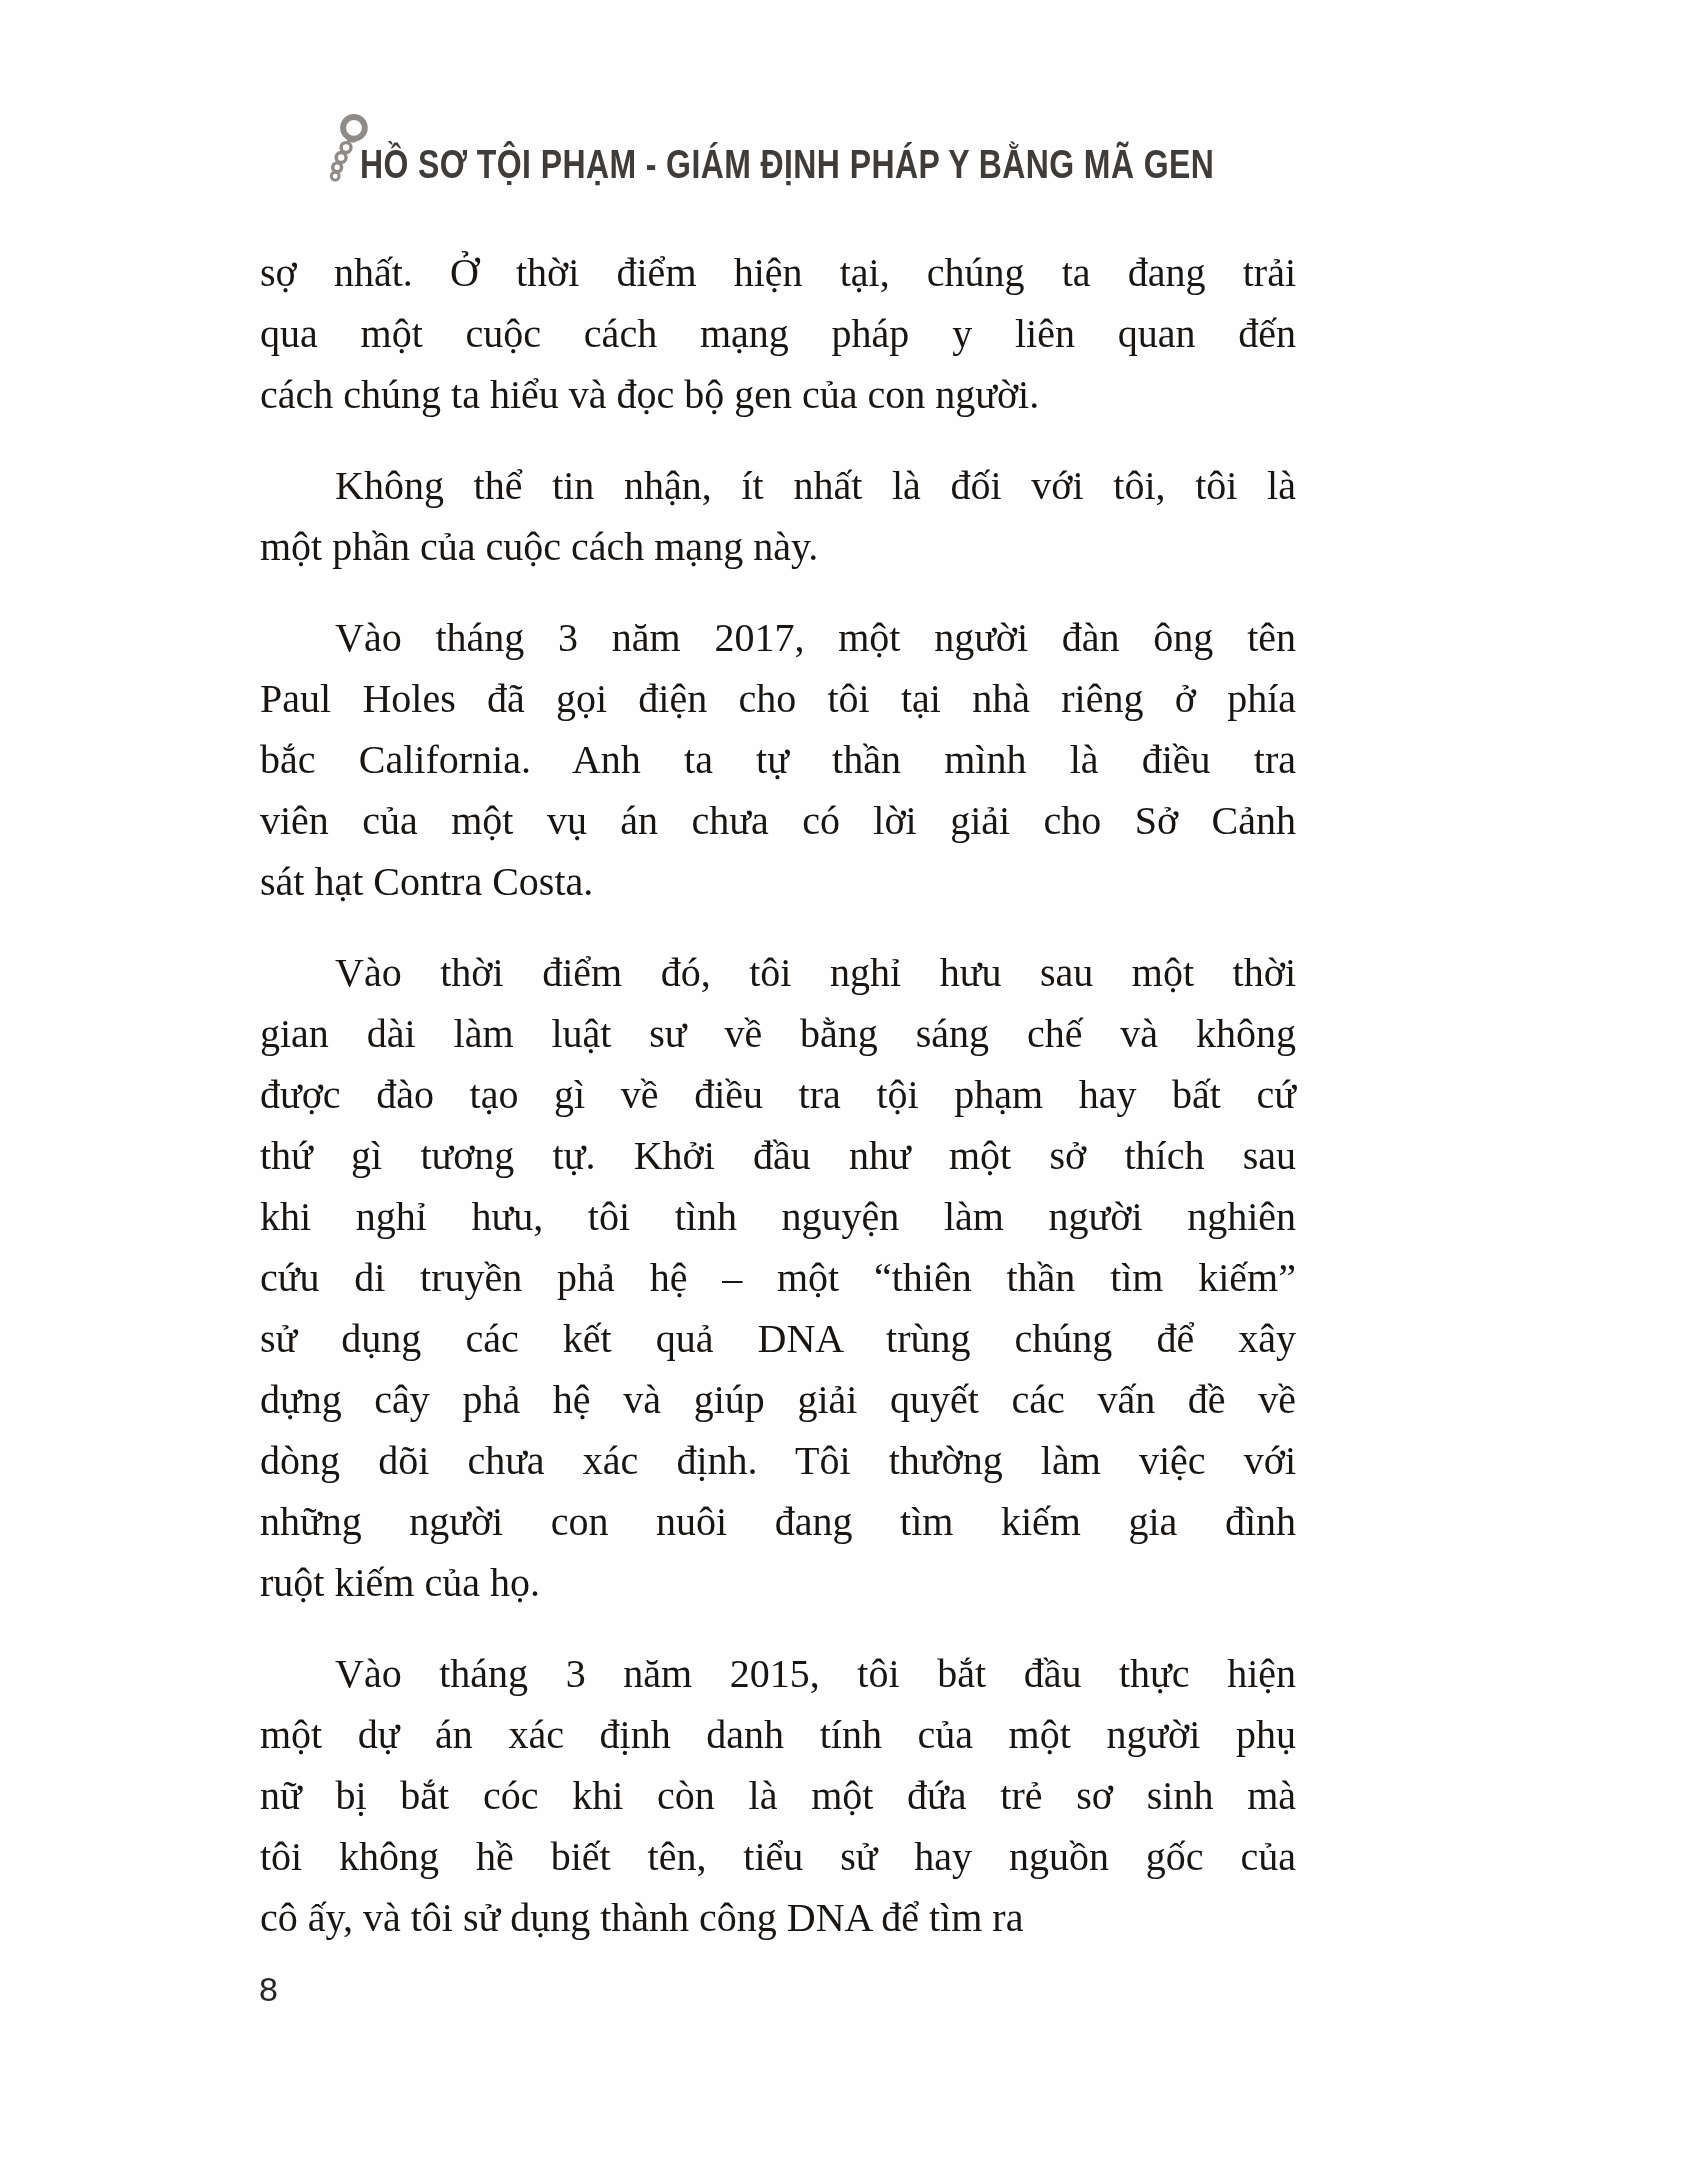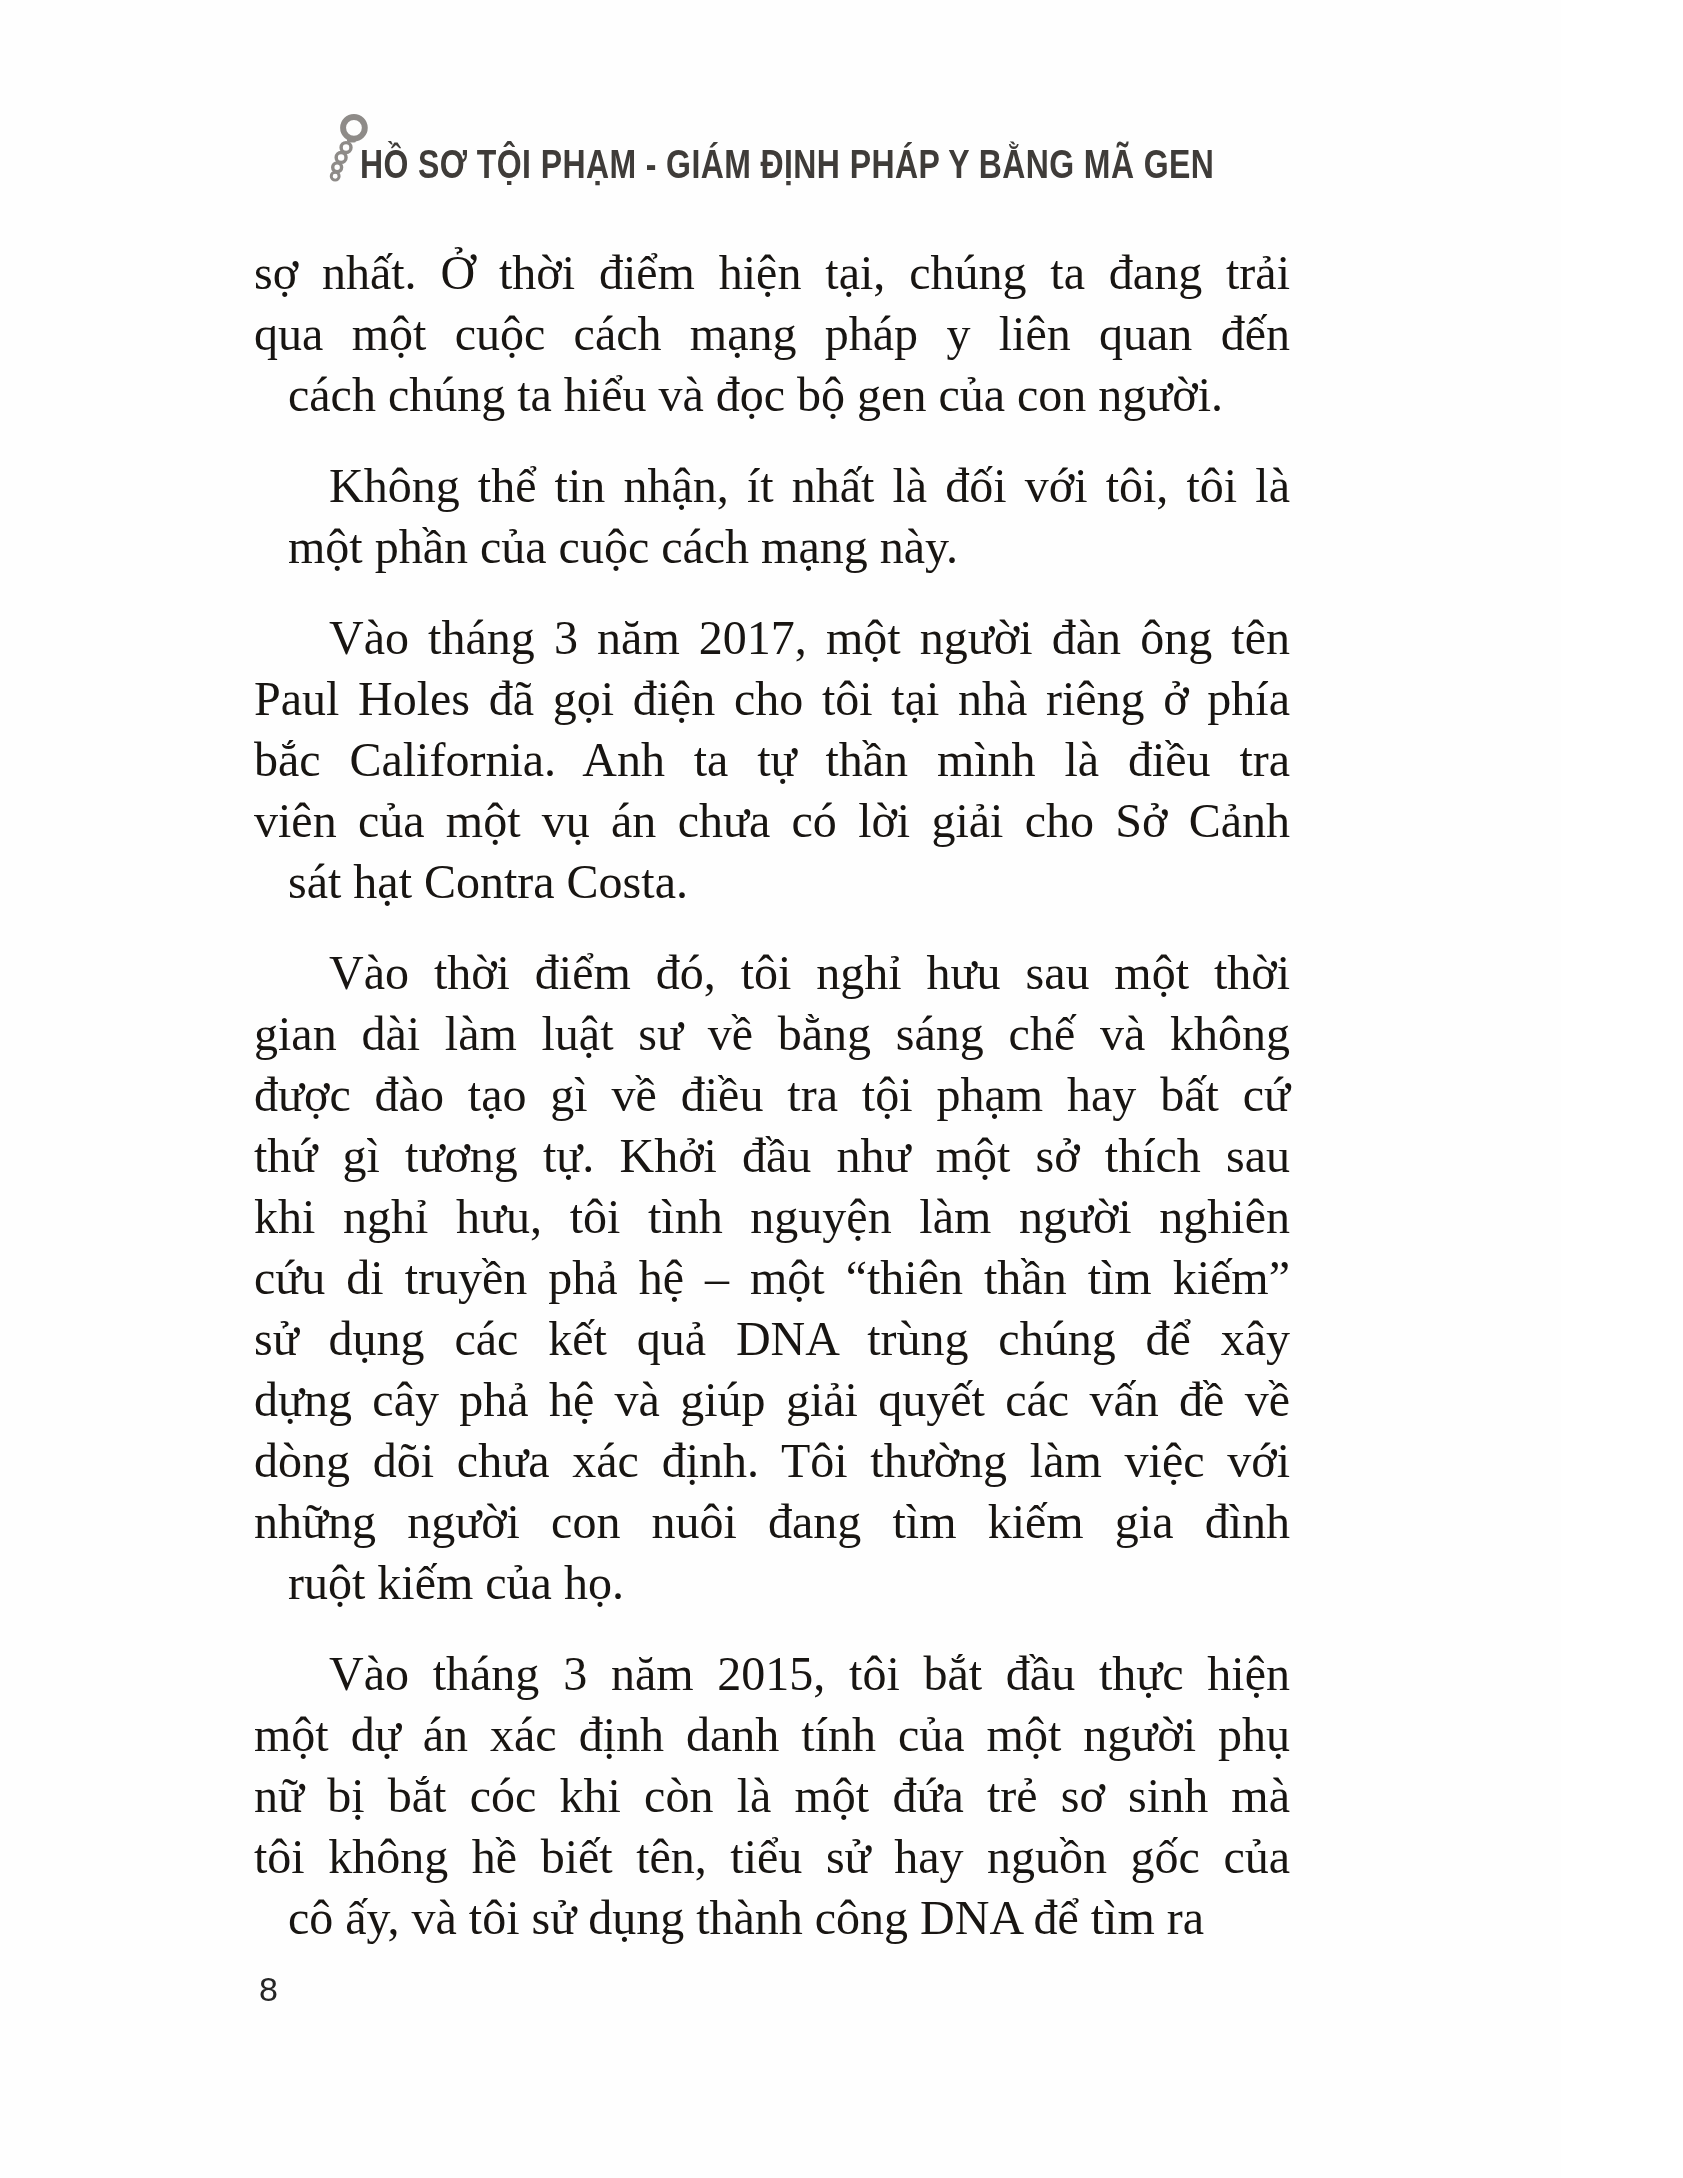--- a/index.html
+++ b/index.html
@@ -39,35 +39,35 @@
     font-weight: 700;
     font-size: 40px;
     line-height: 42px;
     letter-spacing: 0.5px;
     color: var(--header);
     white-space: nowrap;
   }
   
   .bodytext {
     position: absolute;
-    left: 254px;
+    left: 260px;
     top: 242px;
     width: 1036px;
-    font-size: 48px;
+    font-size: 40px;
     line-height: 61px;
   }
   .para { margin-bottom: 30px; }
   .ln {
     display: block;
     width: 100%;
     text-align: justify;
     text-align-last: justify;
     white-space: normal;
   }
-  .ln.last { text-align-last: left; margin-left: 34px; }
+  .ln.last { text-align-last: left; }
   .para.ind .ln:first-child { text-indent: 75px; }
   
   .pagenum {
     position: absolute;
     left: 259px;
     top: 1970px;
     font-family: "Liberation Sans", "DejaVu Sans", sans-serif;
     font-size: 34px;
     color: #262626;
   }

